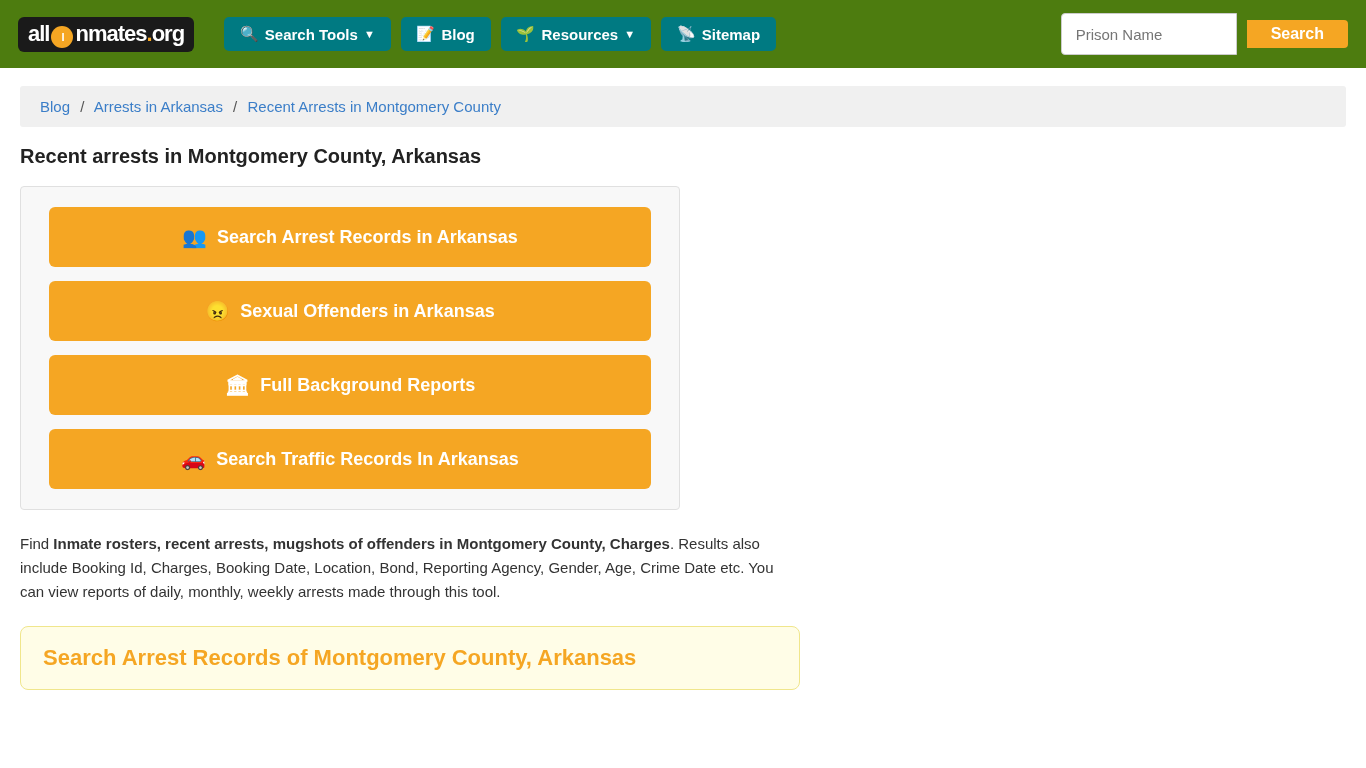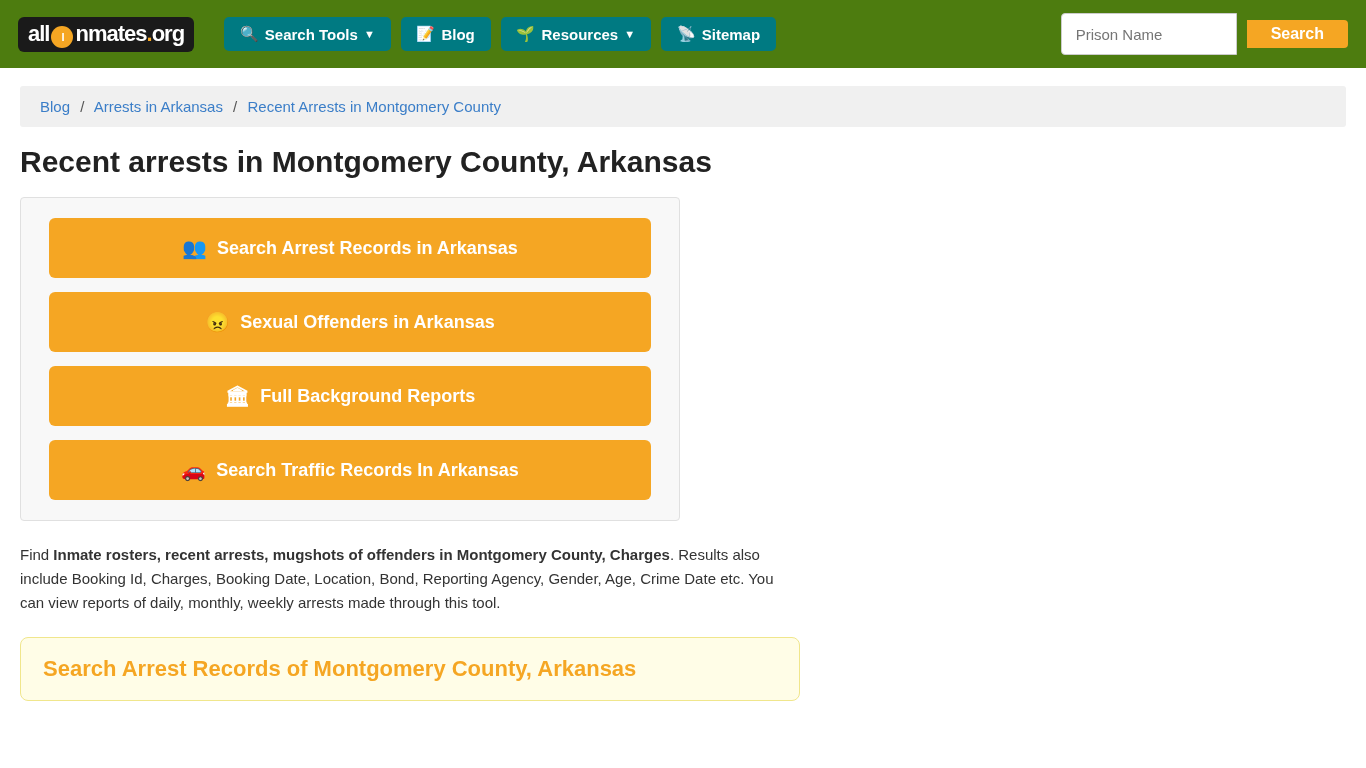--- a/index.html
+++ b/index.html
@@ -99,21 +99,21 @@
       font-size: 15px;
     }
     .breadcrumb-bar .sep { color: #555; margin: 0 6px; }
     .breadcrumb-bar .current { color: #3b7ec8; font-size: 15px; }
 
     
     .main-content {
       padding: 18px 20px 0 20px;
     }
     .page-title {
-      font-size: 30px;
+      font-size: 20px;
       font-weight: bold;
       color: #222;
       margin-bottom: 18px;
     }
 
     
     .button-panel {
       background: #f8f8f8;
       border: 1px solid #e0e0e0;
       border-radius: 4px;

